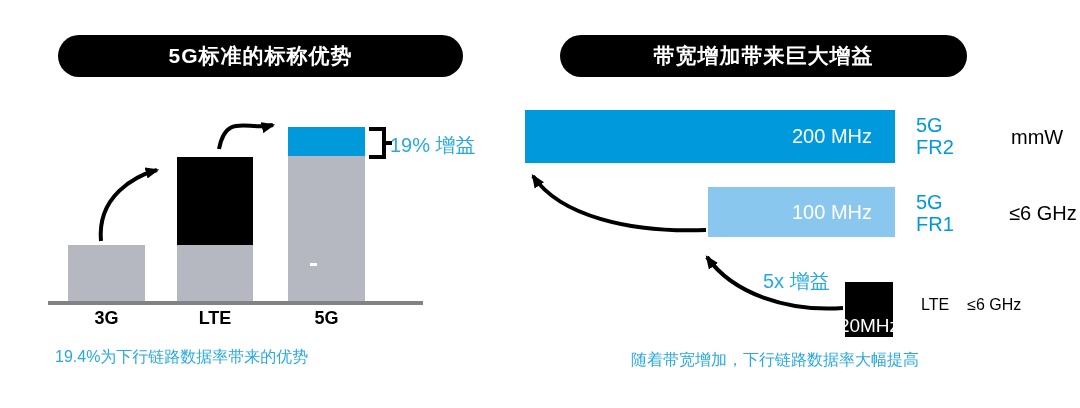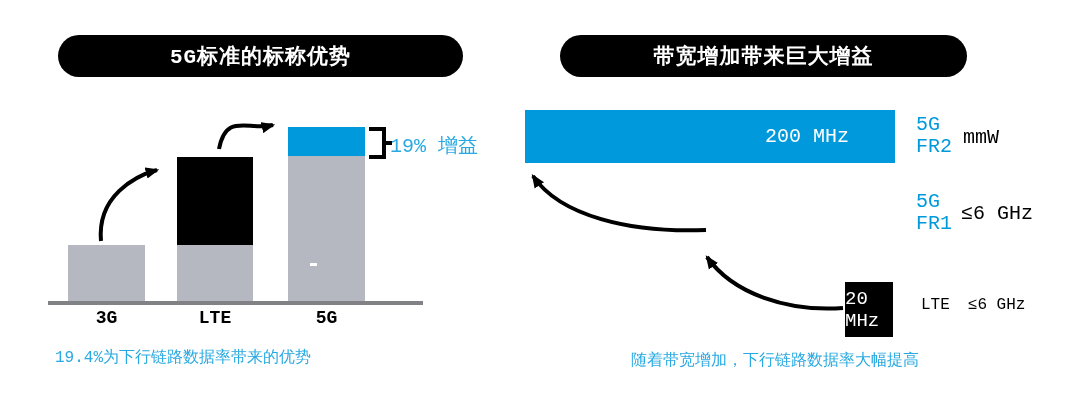--- a/index.html
+++ b/index.html
@@ -1,18 +1,18 @@
 <!DOCTYPE html>
 <html><head>
 <meta charset="utf-8">
 <style>
   html,body{margin:0;padding:0;background:#ffffff;}
   .canvas{
     position:relative;width:1080px;height:408px;background:#ffffff;
-    font-family:Liberation Mono, monospace;overflow:hidden;
+    font-family:Liberation Sans, sans-serif;overflow:hidden;
   }
   
   .pill{
     position:absolute;top:35px;height:42px;background:#000000;border-radius:22px;
     color:#ffffff;font-size:21px;font-weight:bold;display:flex;align-items:center;justify-content:center;
     letter-spacing:1px;
   }
   .pill-left{left:58px;width:405px;}
   .pill-right{left:560px;width:407px;}
   
@@ -24,29 +24,29 @@
   .axis-label{position:absolute;top:308px;font-size:18px;font-weight:bold;color:#000000;text-align:center;}
   .gain-label{position:absolute;left:390px;top:132px;font-size:20px;color:#29A9E1;white-space:nowrap;}
   .caption{position:absolute;font-size:16px;color:#29A9E1;white-space:nowrap;}
   .caption-left{left:55px;top:347px;}
   .caption-right{left:570px;top:350px;width:410px;text-align:center;}
   .white-dash{position:absolute;left:310px;top:263px;width:7px;height:3px;background:#ffffff;}
   
   .hbar{position:absolute;display:flex;align-items:center;justify-content:flex-end;color:#ffffff;font-size:20px;}
   .hbar-200{left:525px;top:110px;width:370px;height:53px;background:#009ADC;padding-right:0;}
   .hbar-100{left:708px;top:187px;width:187px;height:50px;background:#8AC7EE;}
-  .hbar span{margin-right:46px;}
+  .hbar span{margin-right:23px;}
   .box-20{
     position:absolute;left:845px;top:282px;width:48px;height:55px;background:#000000;color:#ffffff;
-    display:flex;flex-direction:column;align-items:flex-start;justify-content:center;font-size:19px;line-height:22px;
+    display:flex;flex-direction:row;align-items:flex-end;justify-content:center;font-size:19px;line-height:22px;
   }
   .tech-col{position:absolute;font-size:20px;color:#009ADC;line-height:22px;white-space:nowrap;}
   .tech-col-fr2{left:916px;top:114px;}
   .tech-col-fr1{left:916px;top:191px;}
-  .freq-label{position:absolute;font-size:20px;color:#000000;white-space:nowrap;}
+  .freq-label{position:absolute;font-size:20px;color:#000000;white-space:nowrap;margin-left:48px;}
   .freq-mmw{left:963px;top:126px;}
   .freq-fr1{left:961px;top:202px;}
   .lte-row{position:absolute;left:915px;top:296px;font-size:16px;color:#000000;white-space:nowrap;margin-left:6px;}
   .lte-row .freq-part{margin-left:18px;}
   .gain-2x{position:absolute;left:596px;top:181px;font-size:20px;color:#29A9E1;white-space:nowrap;}
   .gain-5x{position:absolute;left:763px;top:268px;font-size:20px;color:#29A9E1;white-space:nowrap;}
   svg.overlay{position:absolute;left:0;top:0;width:1080px;height:408px;pointer-events:none;}
   svg .arrow{fill:none;stroke:#000000;stroke-width:4;}
   svg .bracket{fill:none;stroke:#000000;stroke-width:4;}
 </style>
@@ -82,34 +82,38 @@
 
   <div class="hbar hbar-200">
     <span>200 MHz</span>
   </div>
   <div class="tech-col tech-col-fr2">
     <div>5G</div>
     <div>FR2</div>
   </div>
   <div class="freq-label freq-mmw">mmW</div>
 
+  <div class="hbar hbar-100">
+    <span>100 MHz</span>
+  </div>
   <div class="tech-col tech-col-fr1">
     <div>5G</div>
     <div>FR1</div>
   </div>
   <div class="freq-label freq-fr1">≤6 GHz</div>
 
   <div class="box-20">
     <div>20</div>
     <div>MHz</div>
   </div>
   <div class="lte-row">
     <span>LTE</span><span class="freq-part">≤6 GHz</span>
   </div>
 
+  <div class="gain-5x">5x 增益</div>
 
   <div class="caption caption-right">随着带宽增加，下行链路数据率大幅提高</div>
 
   <svg class="overlay" viewBox="0 0 1080 408">
     <defs>
       <marker id="ah" viewBox="0 0 12 10" refX="10" refY="5" markerWidth="3.4" markerHeight="3" orient="auto" markerUnits="strokeWidth">
         <path d="M0,0 L12,5 L0,10 Z" fill="#000000"></path>
       </marker>
     </defs>
     <path class="arrow" d="M 101 241 C 97 196, 135 176, 157 170" marker-end="url(#ah)"></path>

